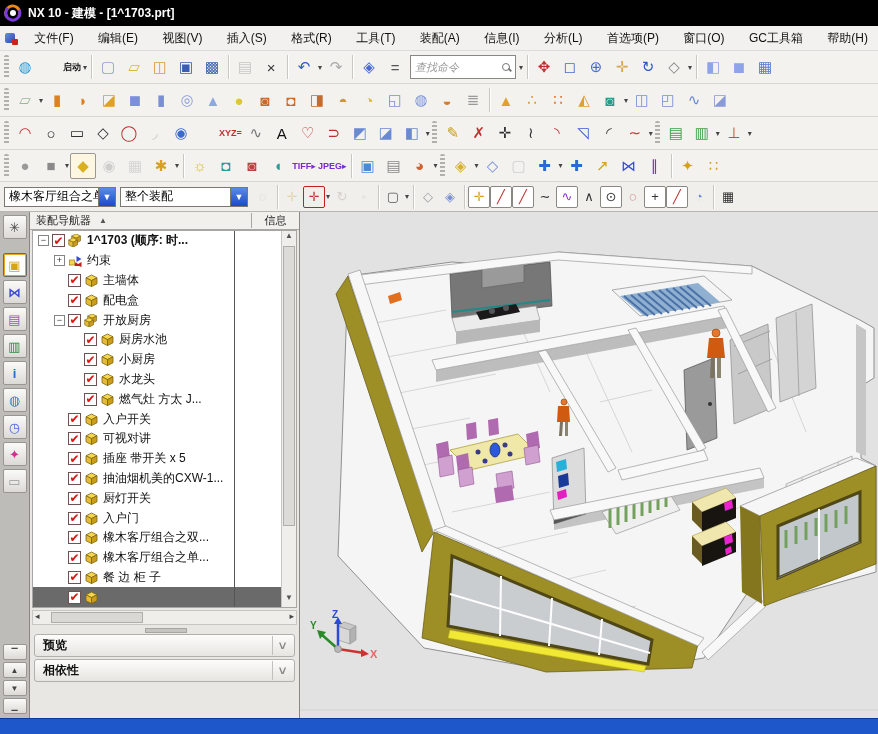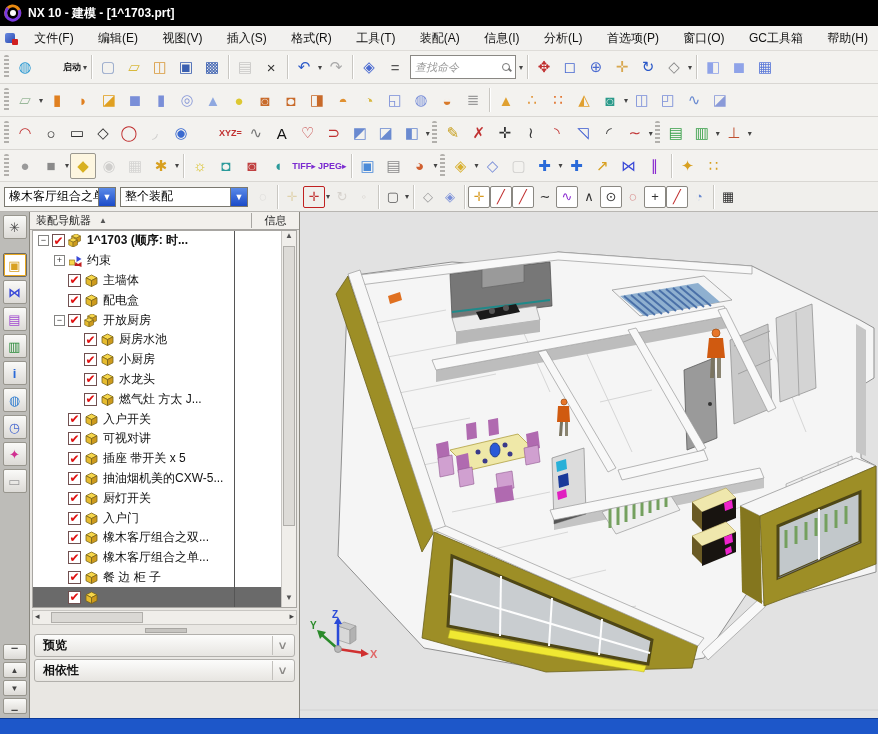--- a/index.html
+++ b/index.html
@@ -489,21 +489,21 @@
           <div class="trow" style="padding-left: 21px;">
             <span style="width: 14px; flex: 0 0 auto;"></span>
             <span class="cb">
               <span class="chk">✔</span>
             </span>
             <span class="ticon"><svg width="15" height="13" viewBox="0 0 14 13">
                 <polygon points="7,1 12.5,3.8 7,6.6 1.5,3.8" fill="#f7d74a" stroke="#7a641a" stroke-width="0.8"></polygon>
                 <polygon points="1.5,3.8 7,6.6 7,12.6 1.5,9.8" fill="#e6bb2e" stroke="#7a641a" stroke-width="0.8"></polygon>
                 <polygon points="12.5,3.8 7,6.6 7,12.6 12.5,9.8" fill="#cd9a1c" stroke="#7a641a" stroke-width="0.8"></polygon>
               </svg></span>
-            <span class="tlab">抽油烟机美的CXW-5...</span>
+            <span class="tlab">抽油烟机美的CXW-1...</span>
           </div>
           <div class="trow" style="padding-left: 21px;">
             <span style="width: 14px; flex: 0 0 auto;"></span>
             <span class="cb">
               <span class="chk">✔</span>
             </span>
             <span class="ticon"><svg width="15" height="13" viewBox="0 0 14 13">
                 <polygon points="7,1 12.5,3.8 7,6.6 1.5,3.8" fill="#f7d74a" stroke="#7a641a" stroke-width="0.8"></polygon>
                 <polygon points="1.5,3.8 7,6.6 7,12.6 1.5,9.8" fill="#e6bb2e" stroke="#7a641a" stroke-width="0.8"></polygon>
                 <polygon points="12.5,3.8 7,6.6 7,12.6 12.5,9.8" fill="#cd9a1c" stroke="#7a641a" stroke-width="0.8"></polygon>

